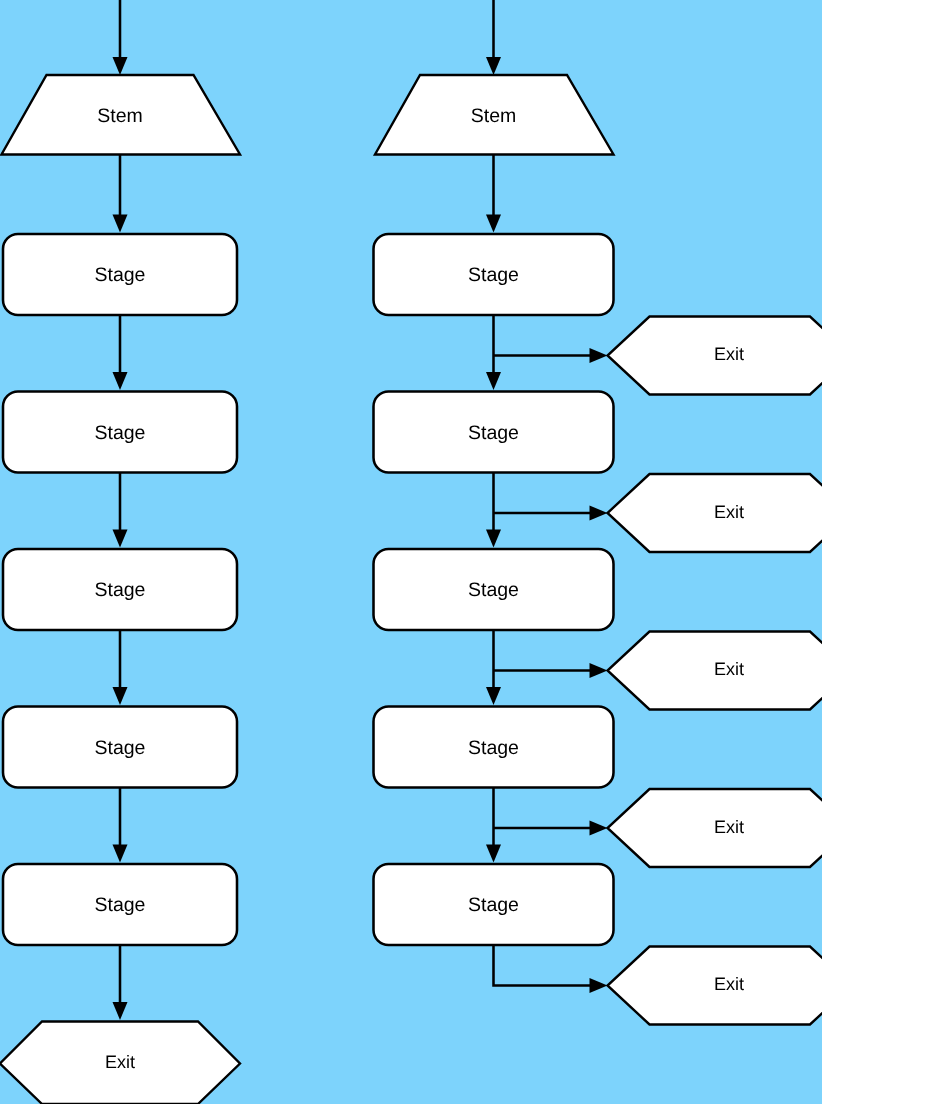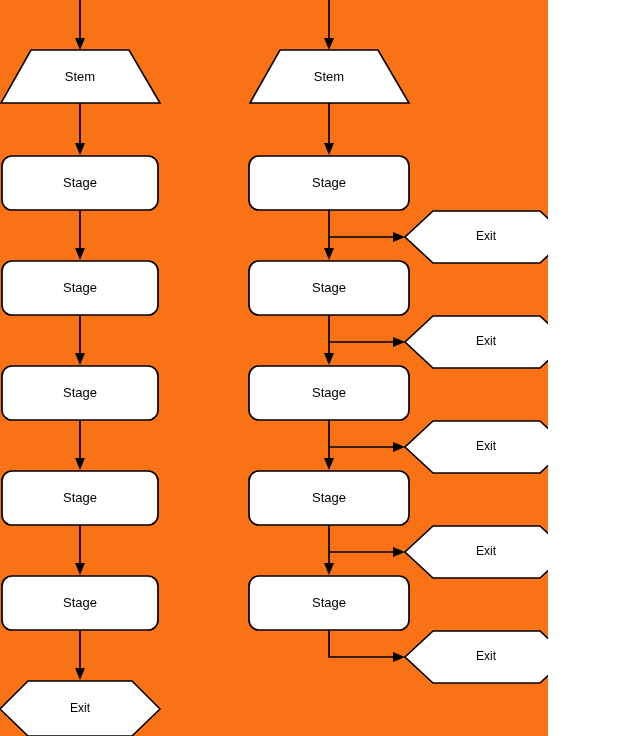--- a/index.html
+++ b/index.html
@@ -8,21 +8,21 @@
     padding: 0;
     background: #ffffff;
   }
   body {
     font-family: "Liberation Sans", sans-serif;
   }
   #diagram-root {
     position: relative;
     width: 548px;
     height: 736px;
-    background: #f97316;
+    background: #7dd3fc;
     overflow: hidden;
   }
   svg#flowchart {
     display: block;
     width: 618px;
     height: 736px;
   }
   .shape-fill {
     fill: #ffffff;
     stroke: #000000;

